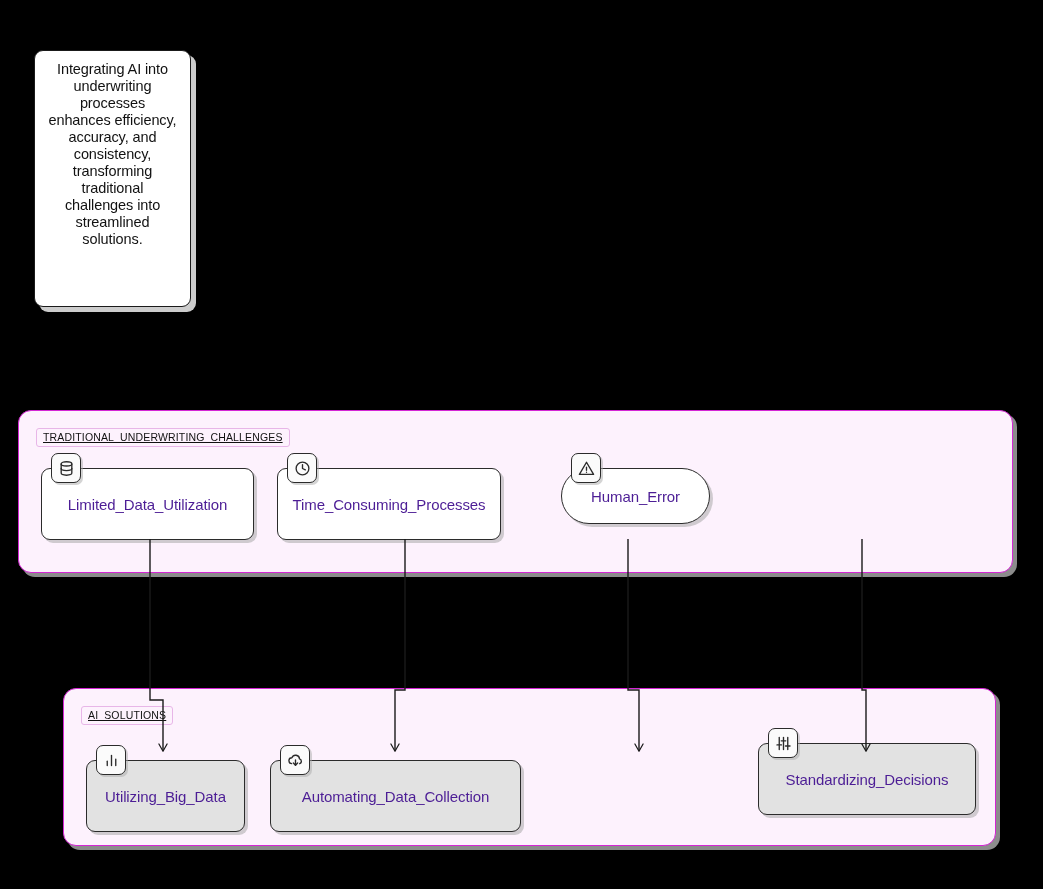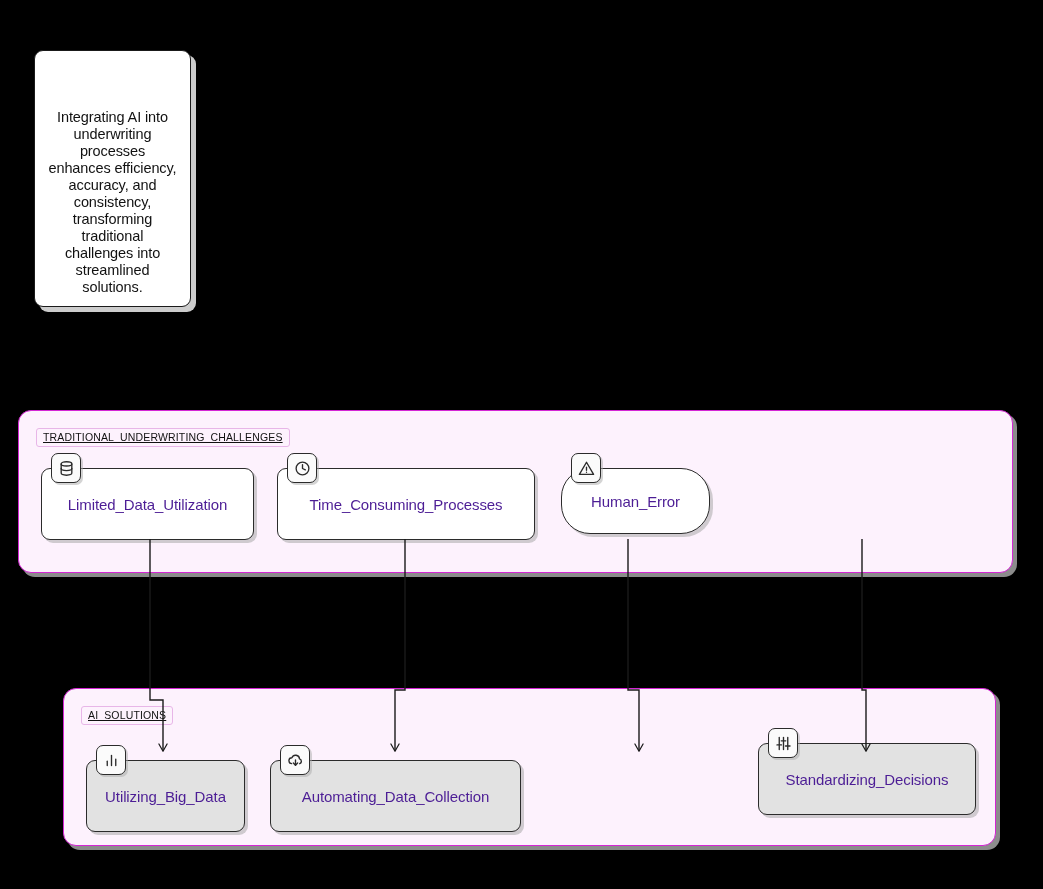--- a/index.html
+++ b/index.html
@@ -20,21 +20,21 @@
   
   .note-card {
     position: absolute;
     left: 34px; top: 50px;
     width: 157px; height: 257px;
     background: #ffffff;
     border: 1.3px solid #1a1a1a;
     border-radius: 9px;
     box-shadow: 5px 5px 0 0 rgba(255,255,255,0.80);
     display: flex;
-    align-items: flex-end;
+    align-items: flex-start;
     justify-content: center;
     padding: 10px 12px;
   }
   .note-text {
     font-size: 14.5px;
     line-height: 17px;
     color: #111111;
     text-align: center;
     letter-spacing: -0.1px;
   }
@@ -130,31 +130,31 @@
       <span class="icon-badge">
         <svg width="17" height="17" viewBox="0 0 24 24" fill="none" stroke="#2b2b2b" stroke-width="1.9" stroke-linecap="round" stroke-linejoin="round">
           <ellipse cx="12" cy="5.5" rx="7.5" ry="3"></ellipse>
           <path d="M4.5 5.5v13c0 1.66 3.36 3 7.5 3s7.5-1.34 7.5-3v-13"></path>
           <path d="M4.5 12c0 1.66 3.36 3 7.5 3s7.5-1.34 7.5-3"></path>
         </svg>
       </span>
       <span class="node-label">Limited_Data_Utilization</span>
     </div>
 
-    <div class="node white" style="left:258px; top:57px; width:258px; height:72px;">
+    <div class="node white" style="left:258px; top:57px; width:224px; height:72px;">
       <span class="icon-badge">
         <svg width="17" height="17" viewBox="0 0 24 24" fill="none" stroke="#2b2b2b" stroke-width="1.9" stroke-linecap="round" stroke-linejoin="round">
           <circle cx="12" cy="12" r="9"></circle>
           <polyline points="12,6.5 12,12 16,14"></polyline>
         </svg>
       </span>
       <span class="node-label">Time_Consuming_Processes</span>
     </div>
 
-    <div class="node white" style="left:542px; top:57px; width:149px; height:66px;border-radius:29px;">
+    <div class="node white" style="left:542px; top:57px; width:149px; height:56px;border-radius:29px;">
       <span class="icon-badge">
         <svg width="17" height="17" viewBox="0 0 24 24" fill="none" stroke="#2b2b2b" stroke-width="1.9" stroke-linecap="round" stroke-linejoin="round">
           <path d="M12 3.2 22 20.4H2z"></path>
           <line x1="12" y1="10" x2="12" y2="14.6"></line>
           <line x1="12" y1="17.3" x2="12.01" y2="17.3"></line>
         </svg>
       </span>
       <span class="node-label">Human_Error</span>
     </div>
 

